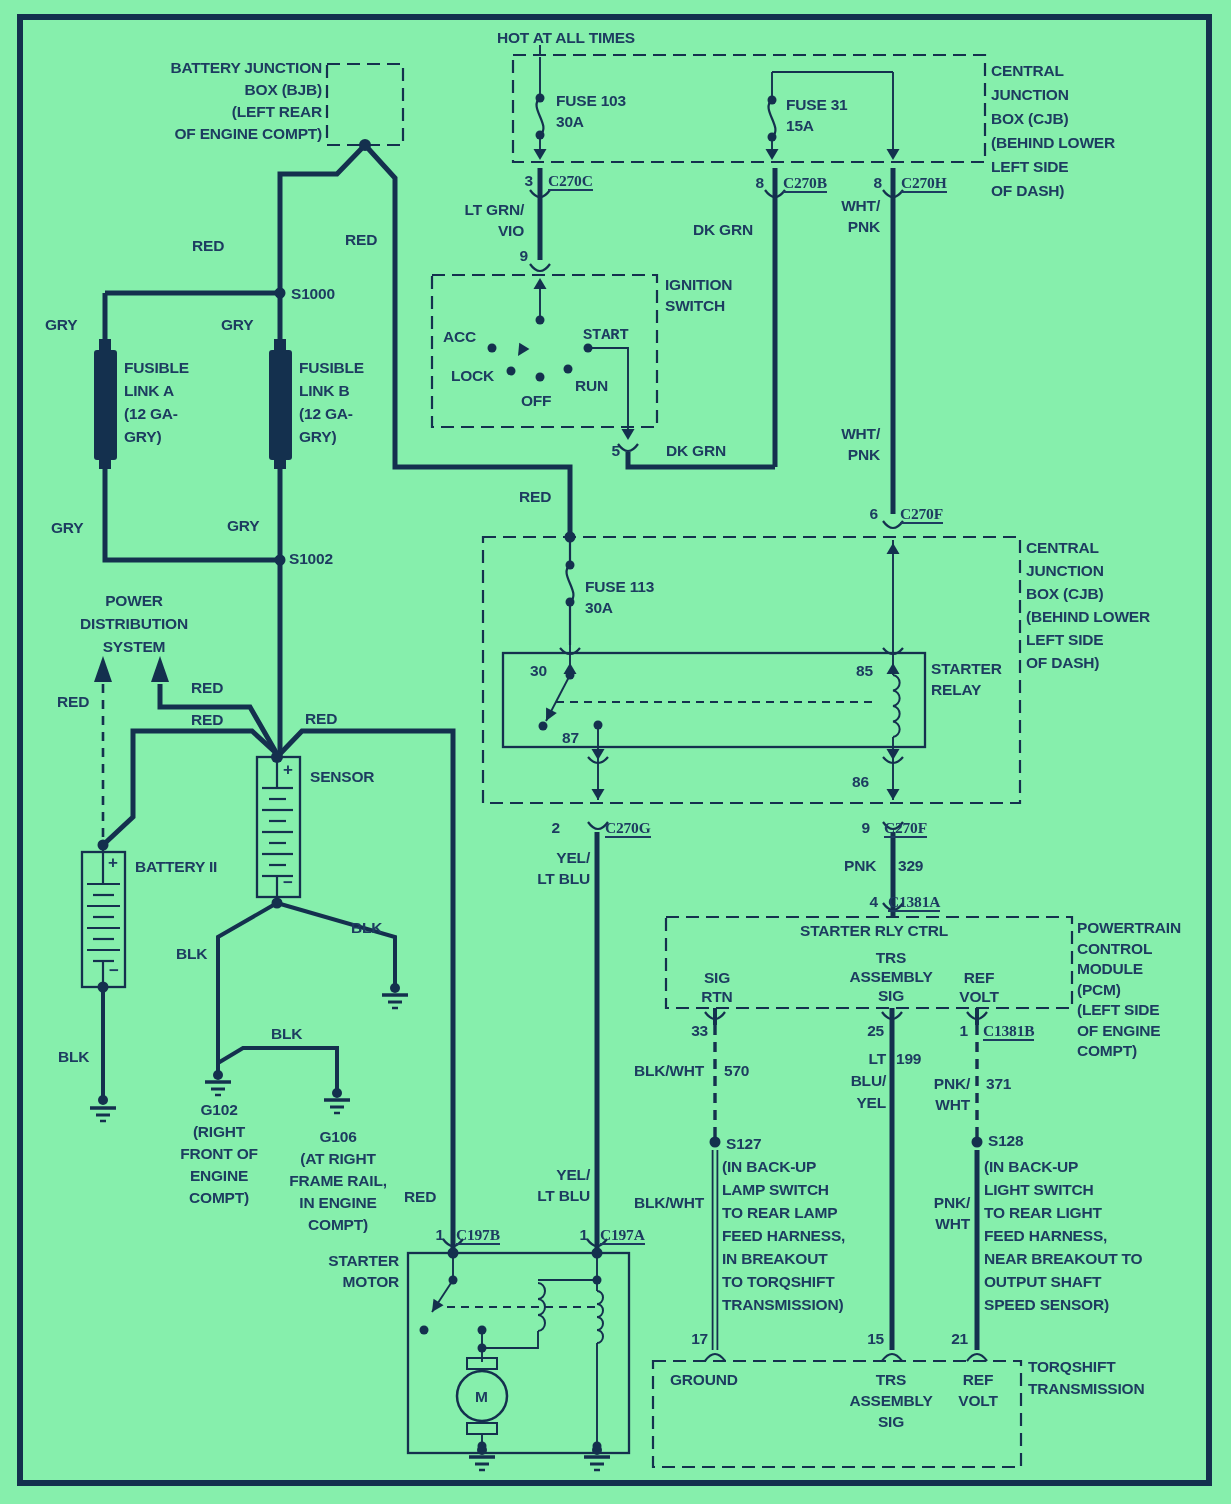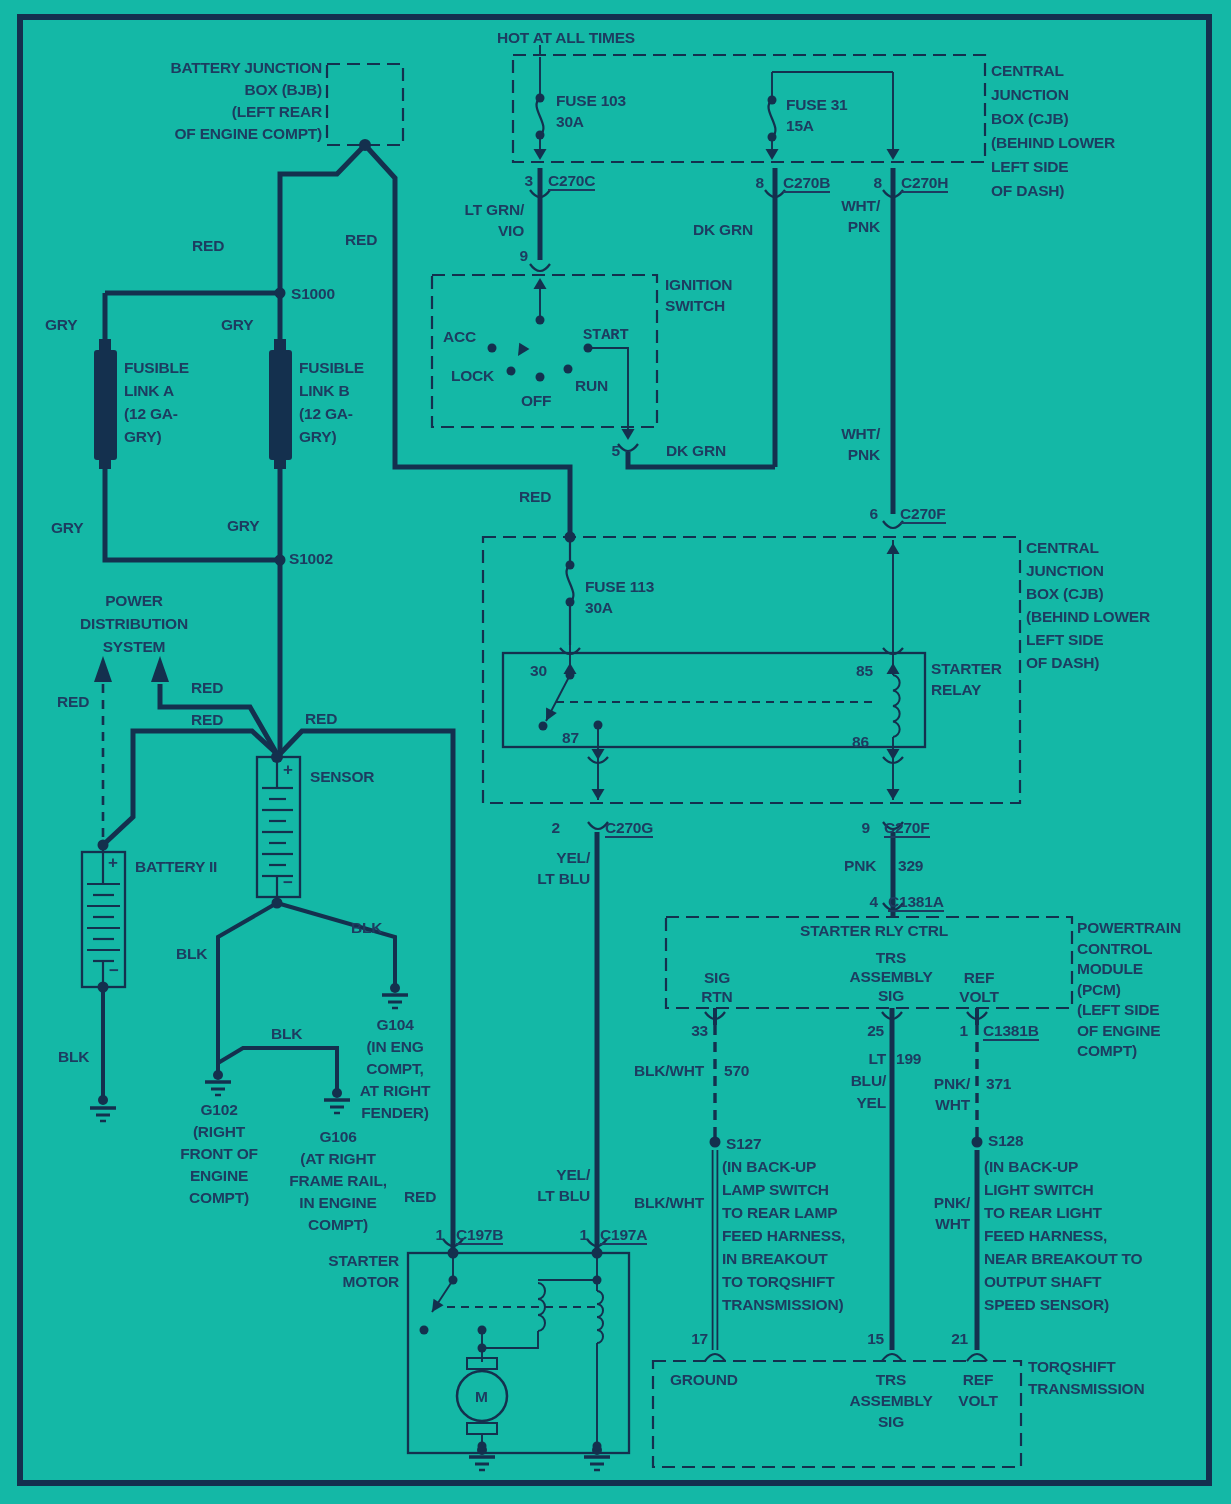--- a/index.html
+++ b/index.html
@@ -1,23 +1,23 @@
 <!DOCTYPE html>
 <html><head>
 <meta charset="utf-8">
 <style>
   html,body{margin:0;padding:0;background:#edf1f6;}
-  .page{position:relative;width:1231px;height:1504px;background:#14b8a6;overflow:hidden;
+  .page{position:relative;width:1231px;height:1504px;background:#86efac;overflow:hidden;
         font-family:"Liberation Sans",sans-serif;}
   svg{position:absolute;left:0;top:0;}
   .lbl{position:absolute;font:700 15.5px/21px "Liberation Sans",sans-serif;color:#1d3c60;
        letter-spacing:-0.2px;white-space:pre-line;}
   .rt{text-align:right}
   .ct{text-align:center}
-  .u{border-bottom:2.2px solid #1d3c60;padding-bottom:0px;display:inline-block;line-height:17px;}
+  .u{border-bottom:2.2px solid #1d3c60;padding-bottom:0px;display:inline-block;line-height:17px;font-family:Liberation Serif, serif;}
   .lh19{line-height:19px}.lh20{line-height:20.5px}.lh21{line-height:21px}
   .lh22{line-height:22px}.lh23{line-height:23px}.lh24{line-height:24px}
   .sign{font-size:17px;line-height:14px;}
 </style>
 </head>
 <body>
 
 <div class="page">
 
 <svg width="1231" height="1504" viewBox="0 0 1231 1504">
@@ -345,44 +345,39 @@
 
 <div class="lbl" style="left:58px;top:1046px;">BLK</div>
 <div class="lbl" style="left:176px;top:943px;">BLK</div>
 <div class="lbl" style="left:351px;top:917px;">BLK</div>
 <div class="lbl" style="left:271px;top:1023px;">BLK</div>
 <div class="lbl ct lh22" style="left:159px;top:1099px;width:120px;">G102
 (RIGHT
 FRONT OF
 ENGINE
 COMPT)</div>
-<div class="lbl ct lh22" style="left:335px;top:1014px;width:120px;">G104
-(IN ENG
-COMPT,
-AT RIGHT
-FENDER)</div>
 <div class="lbl ct lh22" style="left:273px;top:1126px;width:130px;text-align:center;">G106
 (AT RIGHT
 FRAME RAIL,
 IN ENGINE
 COMPT)</div>
 
 <div class="lbl" style="left:519px;top:486px;">RED</div>
 <div class="lbl lh21" style="left:585px;top:576px;">FUSE 113
 30A</div>
 <div class="lbl lh23" style="left:1026px;top:536px;">CENTRAL
 JUNCTION
 BOX (CJB)
 (BEHIND LOWER
 LEFT SIDE
 OF DASH)</div>
 <div class="lbl" style="left:530px;top:660px;">30</div>
 <div class="lbl" style="left:856px;top:660px;">85</div>
 <div class="lbl" style="left:562px;top:727px;">87</div>
-<div class="lbl" style="left:852px;top:731px;">86</div>
+<div class="lbl" style="left:852px;top:771px;">86</div>
 <div class="lbl lh21" style="left:931px;top:658px;">STARTER
 RELAY</div>
 
 <div class="lbl rt" style="left:540px;top:817px;width:20px;">2</div>
 <div class="lbl" style="left:605px;top:817px;"><span class="u">C270G</span></div>
 <div class="lbl rt" style="left:850px;top:817px;width:20px;">9</div>
 <div class="lbl" style="left:884px;top:817px;"><span class="u">C270F</span></div>
 <div class="lbl rt lh21" style="left:510px;top:847px;width:80px;">YEL/
 LT BLU</div>
 <div class="lbl" style="left:844px;top:855px;">PNK</div>

